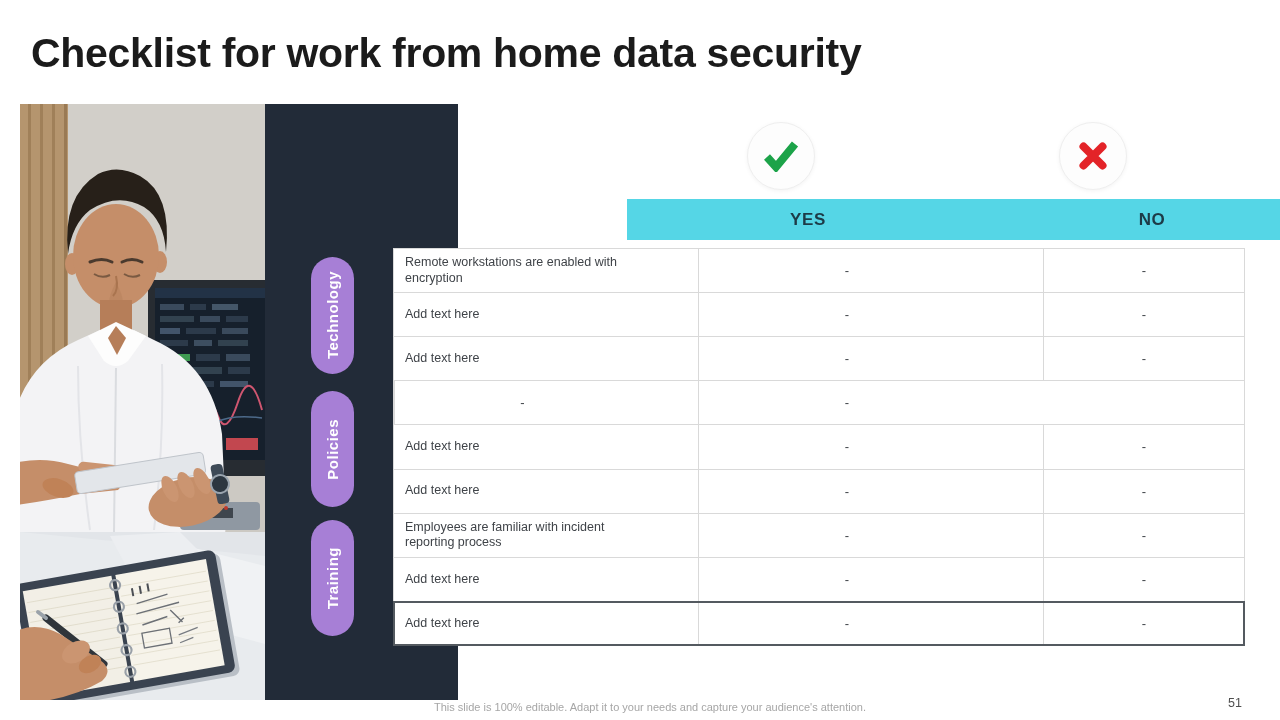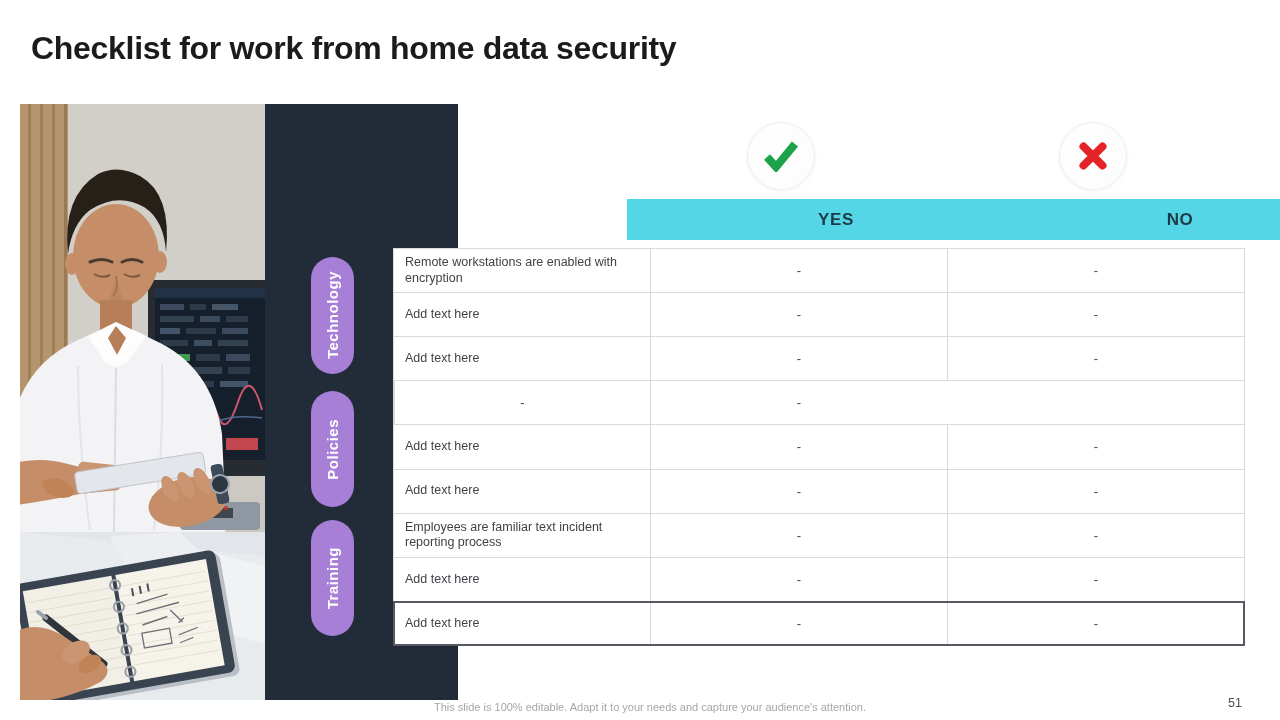--- a/index.html
+++ b/index.html
@@ -2,21 +2,21 @@
 <html><head>
 <meta charset="utf-8">
 <style>
   html,body{margin:0;padding:0;}
   body{
     width:1280px;height:720px;position:relative;overflow:hidden;
     background:#ffffff;font-family:"Liberation Sans","DejaVu Sans",sans-serif;
   }
   .slide-title{
     position:absolute;left:31px;top:30px;width:900px;
-    font-size:32px;font-weight:700;color:#1b1b1b;letter-spacing:-0.3px;
+    font-size:41px;font-weight:700;color:#1b1b1b;letter-spacing:-0.3px;
   }
   
   .photo-wrap{position:absolute;left:20px;top:104px;width:245px;height:596px;overflow:hidden;}
   .photo-wrap svg{display:block;width:100%;height:100%;}
   .dark-panel{position:absolute;left:265px;top:104px;width:193px;height:596px;background:#222b38;}
   
   .pill{
     position:absolute;left:311px;width:43px;background:#a77fd6;border-radius:22px;
     display:flex;align-items:center;justify-content:center;z-index:3;
   }
@@ -32,31 +32,31 @@
     position:absolute;top:122px;width:66px;height:66px;border-radius:50%;
     background:#fdfdfd;border:1px solid #efefef;box-shadow:0 1px 4px rgba(0,0,0,0.05);
     display:flex;align-items:center;justify-content:center;
   }
   .mark-yes{left:747px;}
   .mark-no{left:1059px;}
   
   .hdr{
     position:absolute;top:199px;height:41px;width:362px;background:#55d6e6;
     display:flex;align-items:center;justify-content:center;
-    font-weight:700;font-size:17px;color:#1d3b47;letter-spacing:0.6px;padding-left:28px;
+    font-weight:700;font-size:17px;color:#1d3b47;letter-spacing:0.6px;
   }
   .hdr-yes{left:627px;}
   .hdr-no{left:939px;margin-left:32px;}
   
   .ctable{
     position:absolute;left:393px;top:248px;width:852px;height:398px;
     background:#ffffff;border:1px solid #d9d9d9;box-sizing:border-box;
     display:flex;flex-direction:column;z-index:2;
   }
-  .trow{flex:1;display:grid;grid-template-columns:256px 297px 1fr;border-bottom:1px solid #d9d9d9;}
+  .trow{flex:1;display:grid;grid-template-columns:256px 297px 1fr;border-bottom:1px solid #d9d9d9;gap:48px;}
   .trow:last-child{border-bottom:none;outline:2px solid #545a60;outline-offset:-1px;}
   .cell{box-sizing:border-box;}
   .cell-label{
     padding:4px 8px 4px 11px;display:flex;align-items:center;
     font-size:12.5px;color:#3f4348;line-height:1.25;
   }
   .cell-mark{
     display:flex;align-items:center;justify-content:center;
     border-left:1px solid #d9d9d9;font-size:13px;color:#3f4348;
   }
@@ -243,21 +243,21 @@
     <div class="cell cell-label">Add text here</div>
     <div class="cell cell-mark">-</div>
     <div class="cell cell-mark">-</div>
   </div>
   <div class="trow">
     <div class="cell cell-label">Add text here</div>
     <div class="cell cell-mark">-</div>
     <div class="cell cell-mark">-</div>
   </div>
   <div class="trow">
-    <div class="cell cell-label">Employees are familiar text incident reporting process</div>
+    <div class="cell cell-label">Employees are familiar with incident reporting process</div>
     <div class="cell cell-mark">-</div>
     <div class="cell cell-mark">-</div>
   </div>
   <div class="trow">
     <div class="cell cell-label">Add text here</div>
     <div class="cell cell-mark">-</div>
     <div class="cell cell-mark">-</div>
   </div>
   <div class="trow">
     <div class="cell cell-label">Add text here</div>

